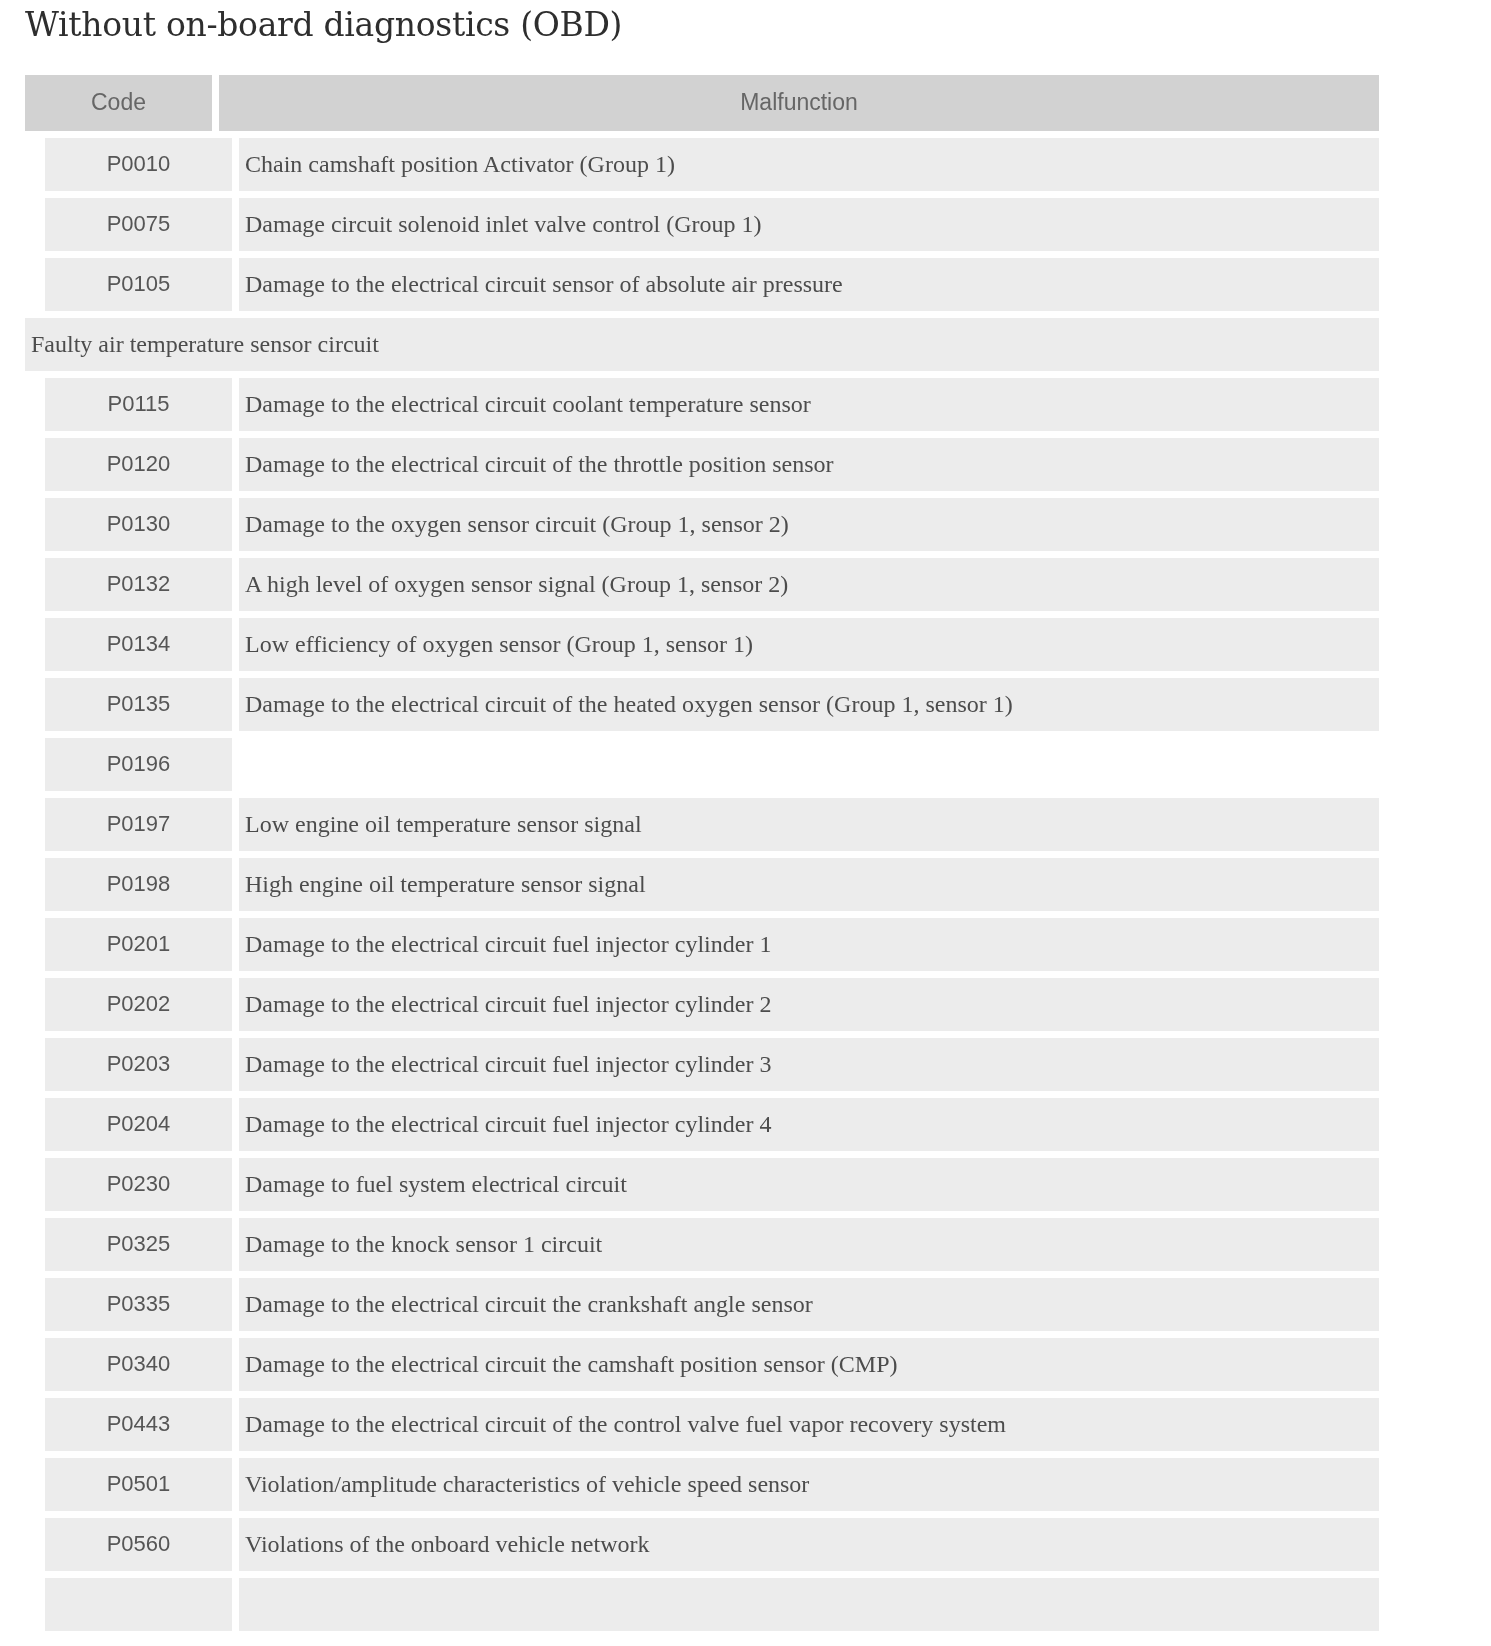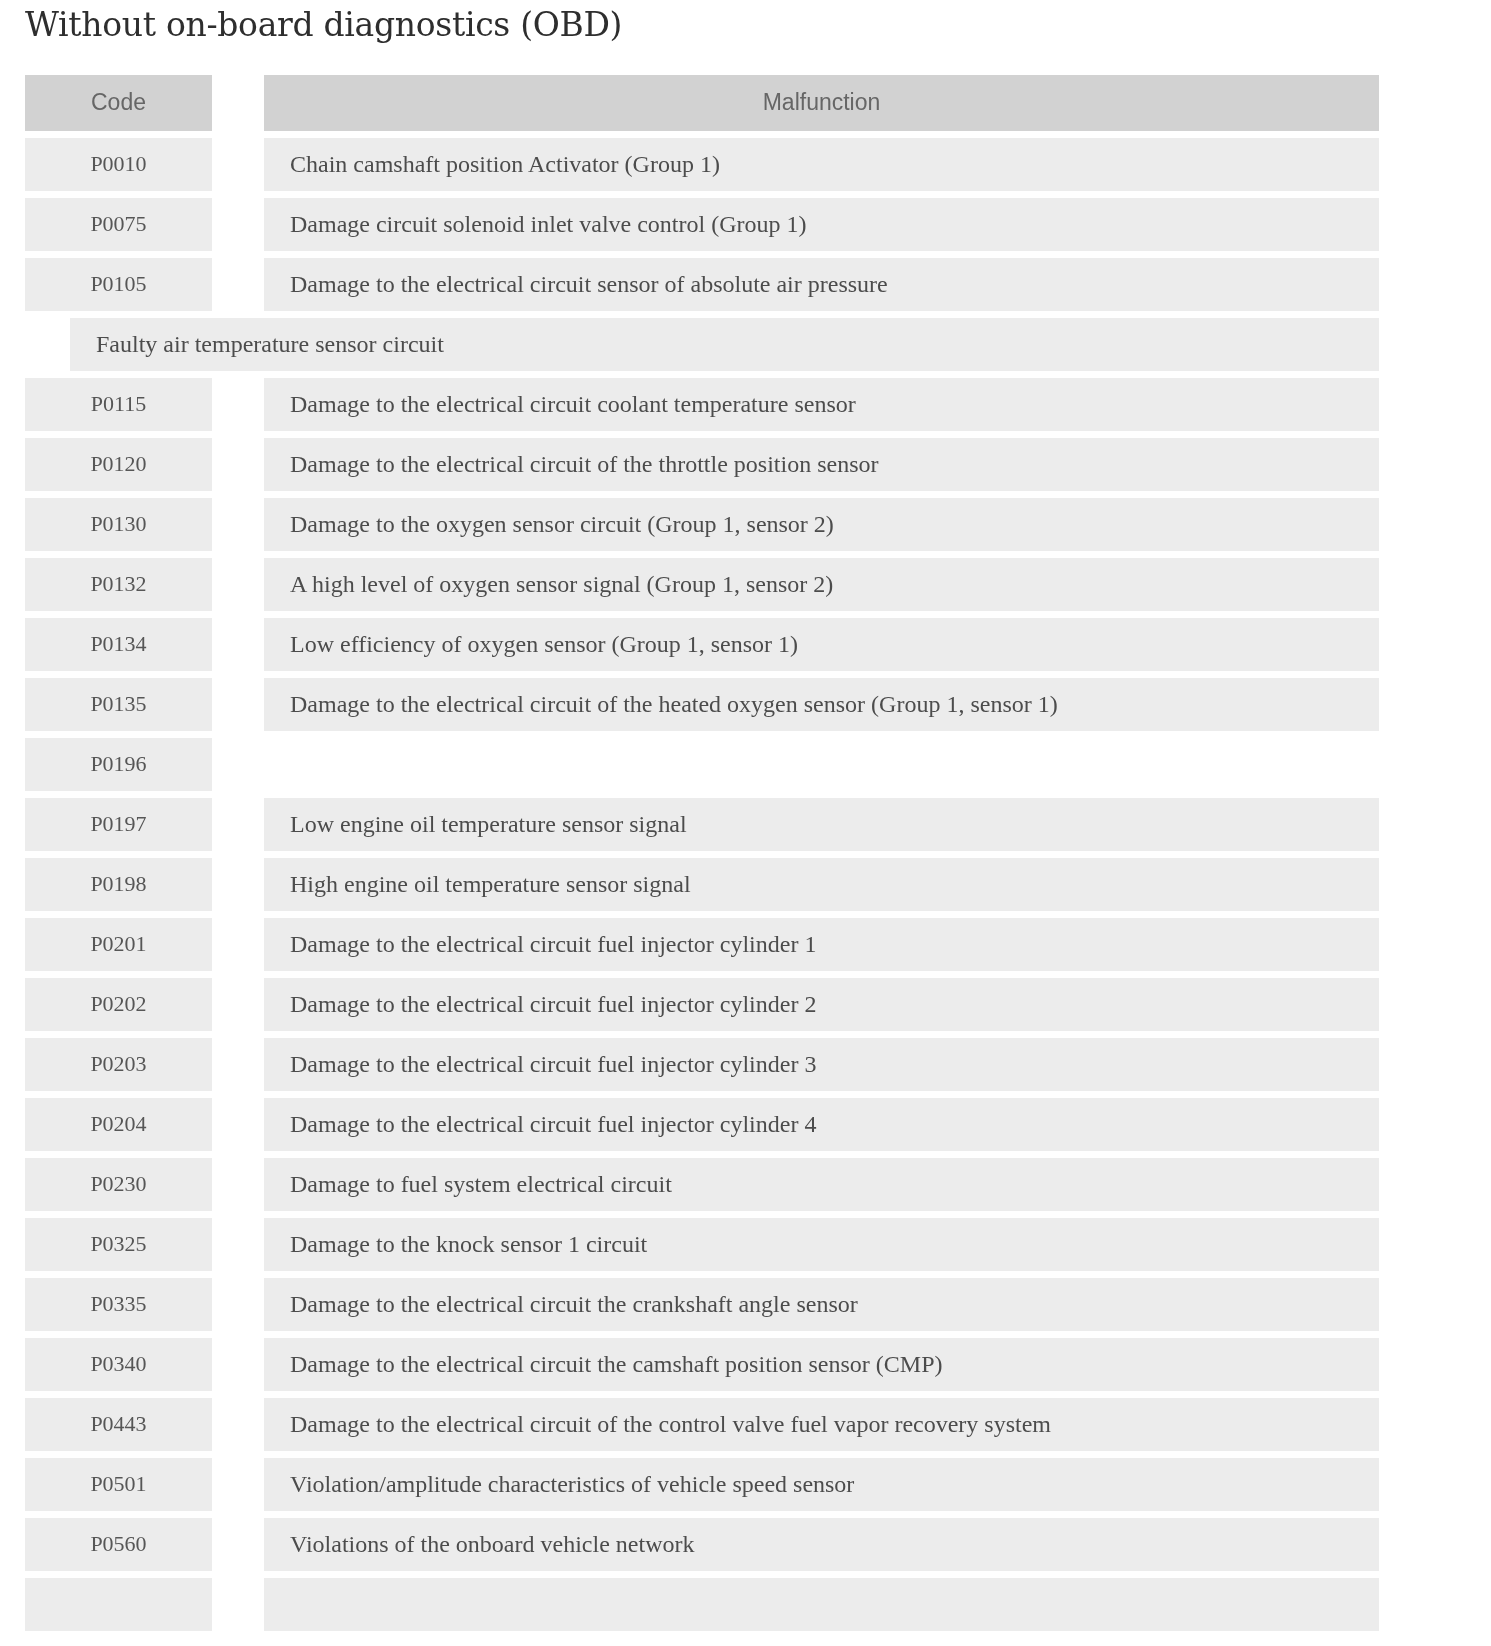--- a/index.html
+++ b/index.html
@@ -41,44 +41,45 @@
     display: flex;
     gap: 7px;
     margin-bottom: 7px;
     border-radius: 11px;
   }
   .cell {
     display: flex;
     align-items: center;
   }
   .code-col { width: 187px; flex: 0 0 187px; justify-content: center; }
-  .malf-col { flex: 1 1 auto; margin-left: 45px; }
+  .malf-col { flex: 1 1 auto; }
   .header-row .cell {
     background: var(--header-bg);
     height: 56px;
     color: var(--header-text);
     font-family: "Liberation Sans", sans-serif;
     font-size: 23px;
     justify-content: center;
   }
   .data-row .cell {
     background: var(--row-bg);
     height: 53px;
   }
   .data-row .code-col {
     color: var(--code-text);
-    font-family: Liberation Serif, serif;
+    font-family: Liberation Sans, sans-serif;
     font-size: 22px;
+    margin-left: 20px;
   }
   .data-row .malf-col {
     color: var(--malf-text);
     font-family: "Liberation Serif", "DejaVu Serif", serif;
     font-size: 24px;
     justify-content: flex-start;
-    padding-left: 26px;
+    padding-left: 6px;
   }
 </style>
 </head>
 <body>
 
 <h1 class="page-title">Without on-board diagnostics (OBD)</h1>
 
 <div class="obd-table">
   <div class="t-row header-row">
     <div class="cell code-col">Code</div>

